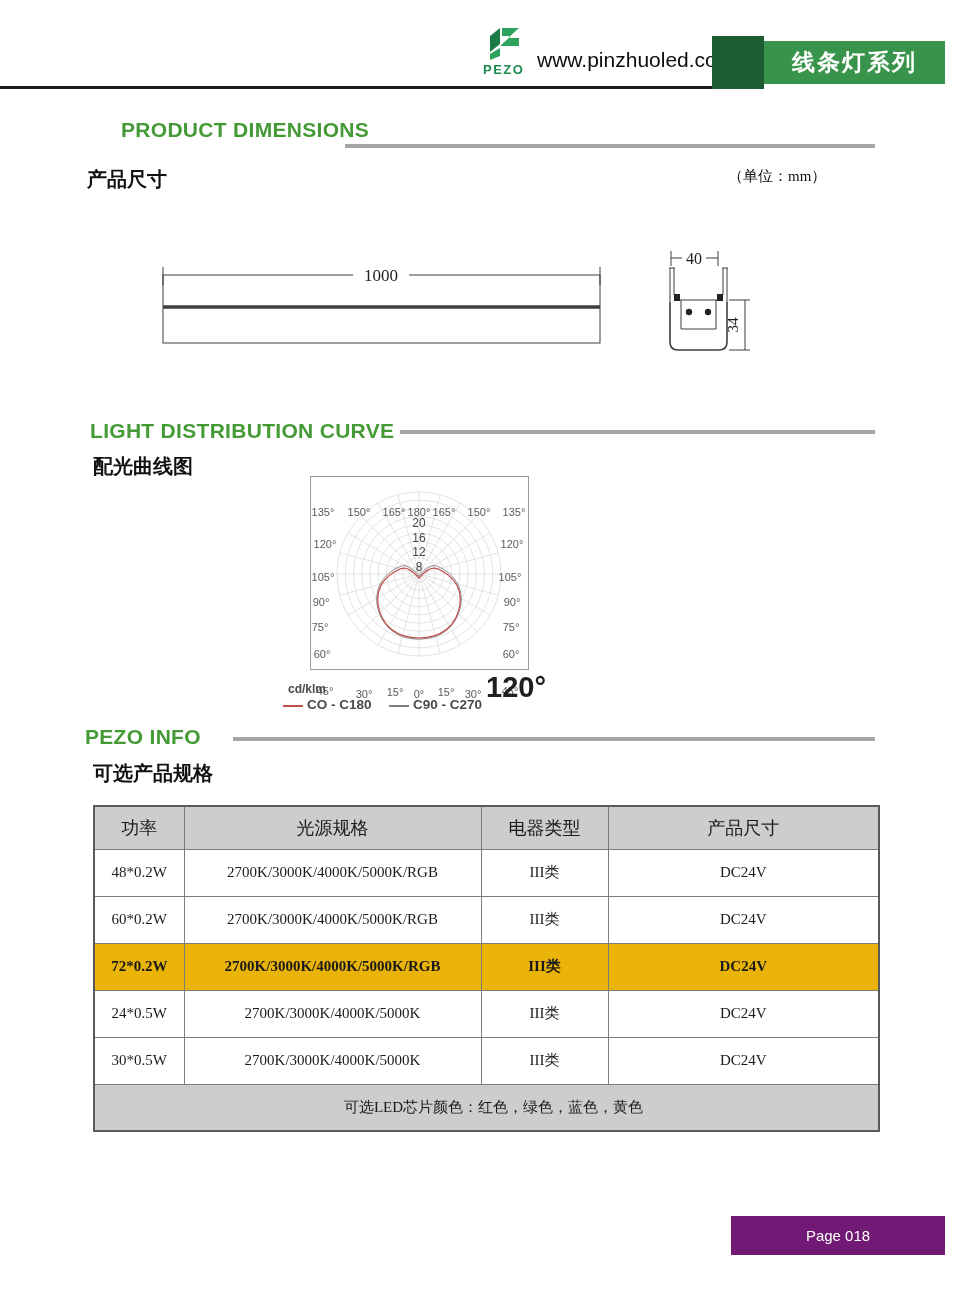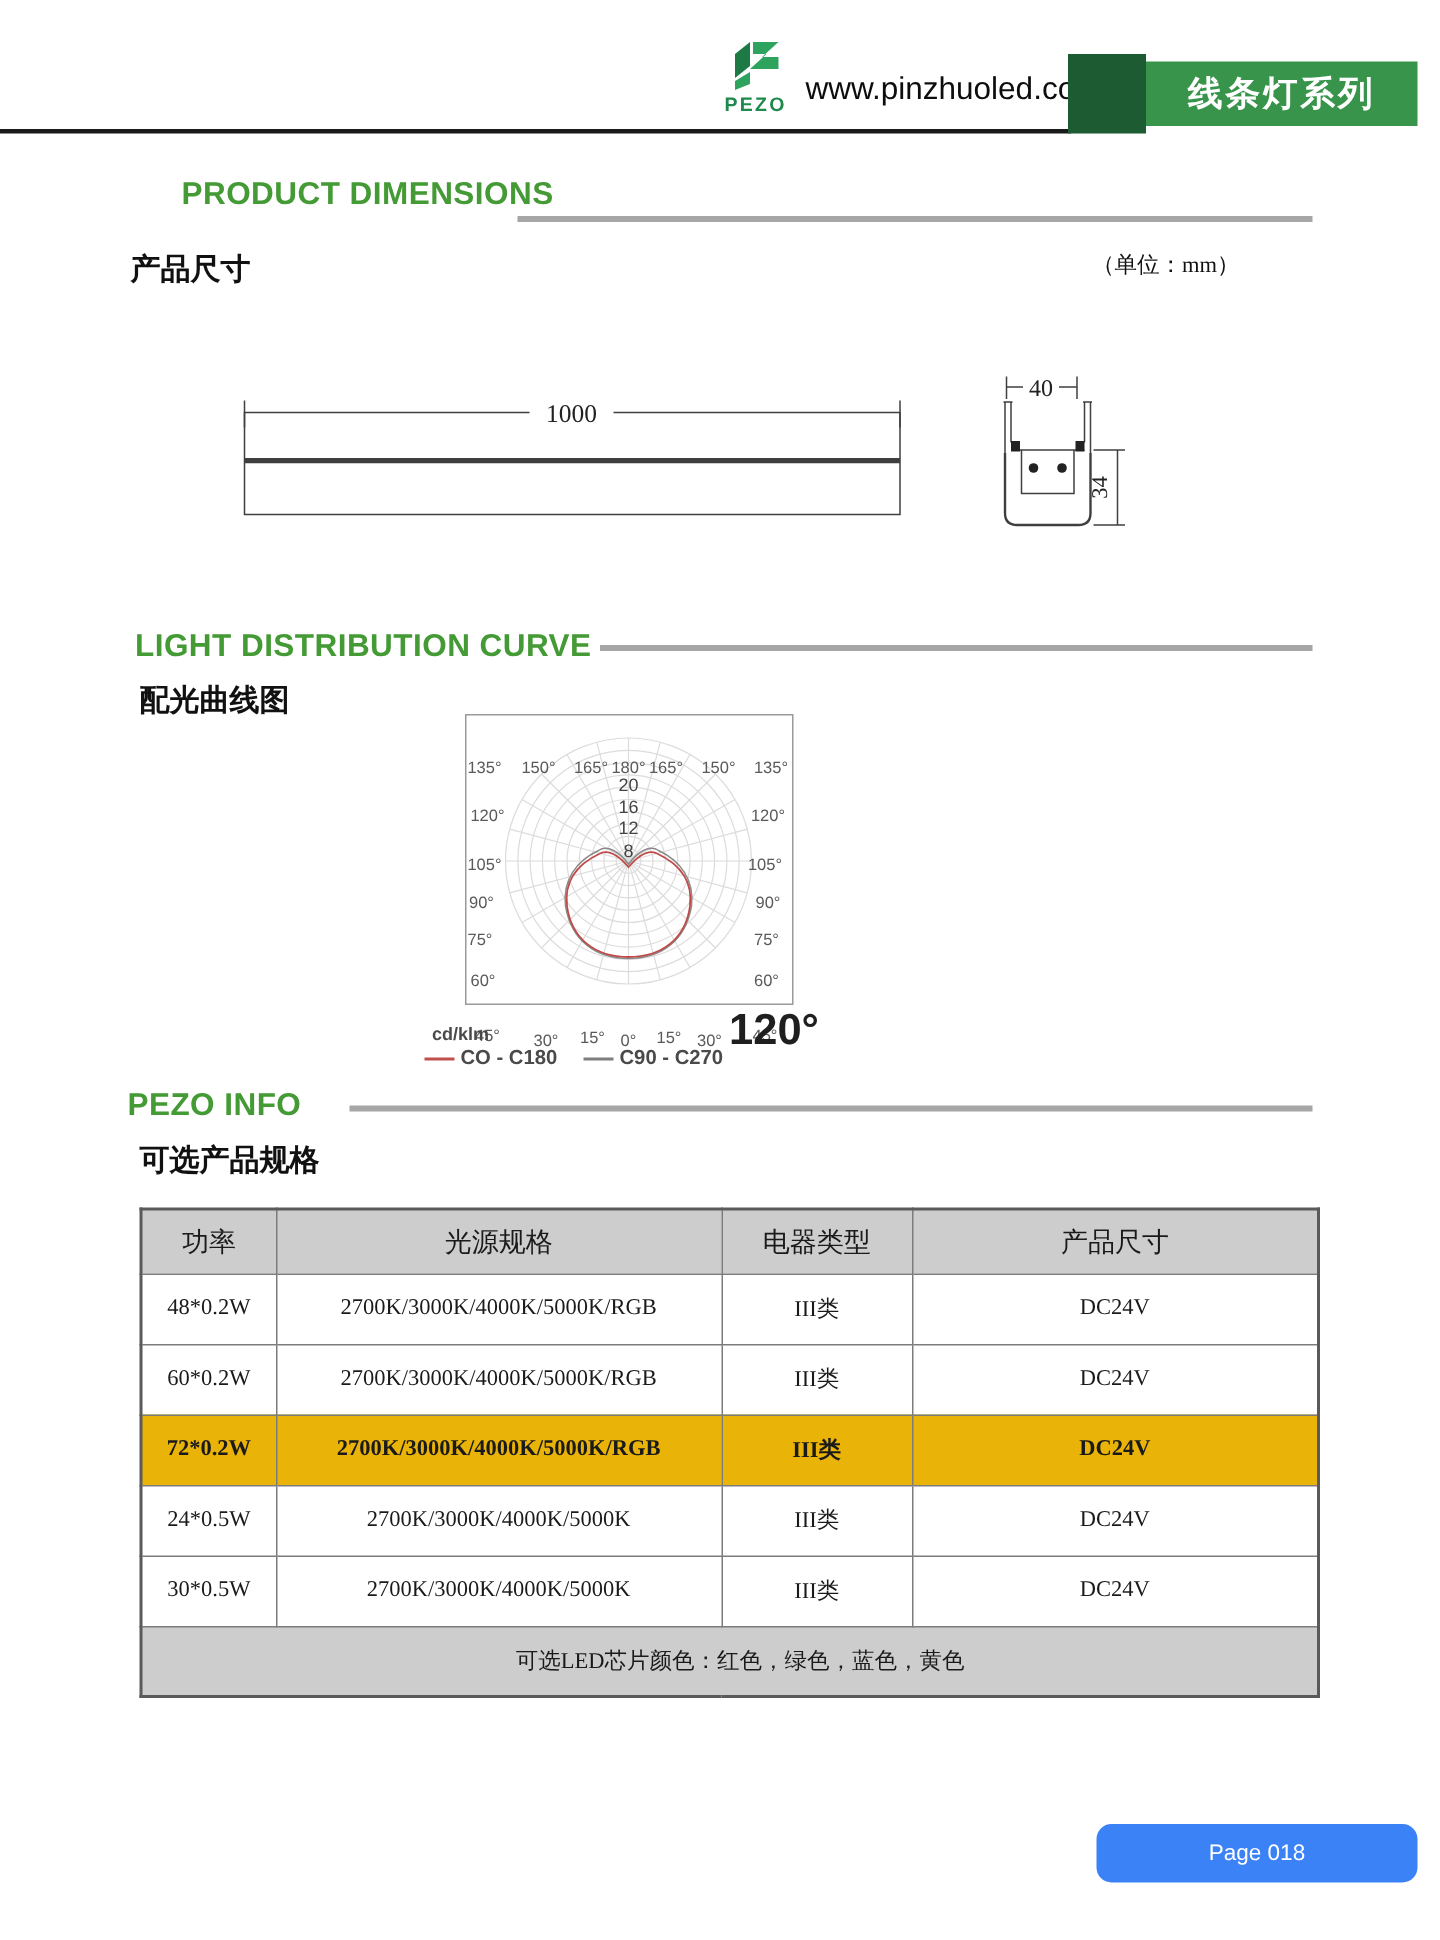--- a/index.html
+++ b/index.html
@@ -241,15 +241,15 @@
       <td class="spec">2700K/3000K/4000K/5000K</td>
       <td class="etype">III类</td>
       <td>DC24V</td>
     </tr>
     <tr>
       <td class="footnote" colspan="4">可选LED芯片颜色：红色，绿色，蓝色，黄色</td>
     </tr>
   </tbody>
     </table>
 
-  <div class="page-badge" style="background:#3b82f6;border-radius:10px;">Page 018</div>
+  <div class="page-badge" style="background:#701a75;">Page 018</div>
 
 </div>
 
 </body></html>

